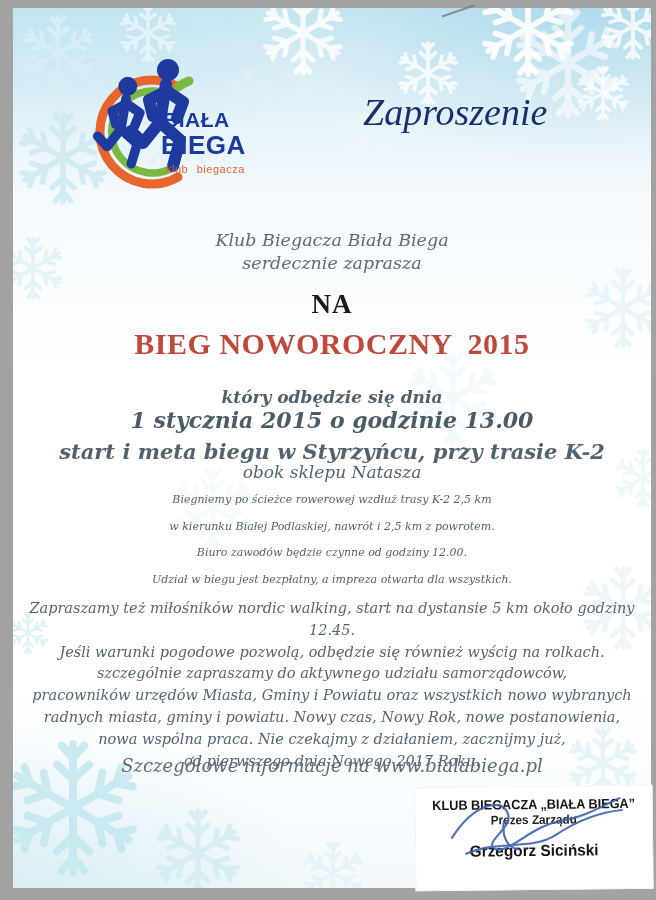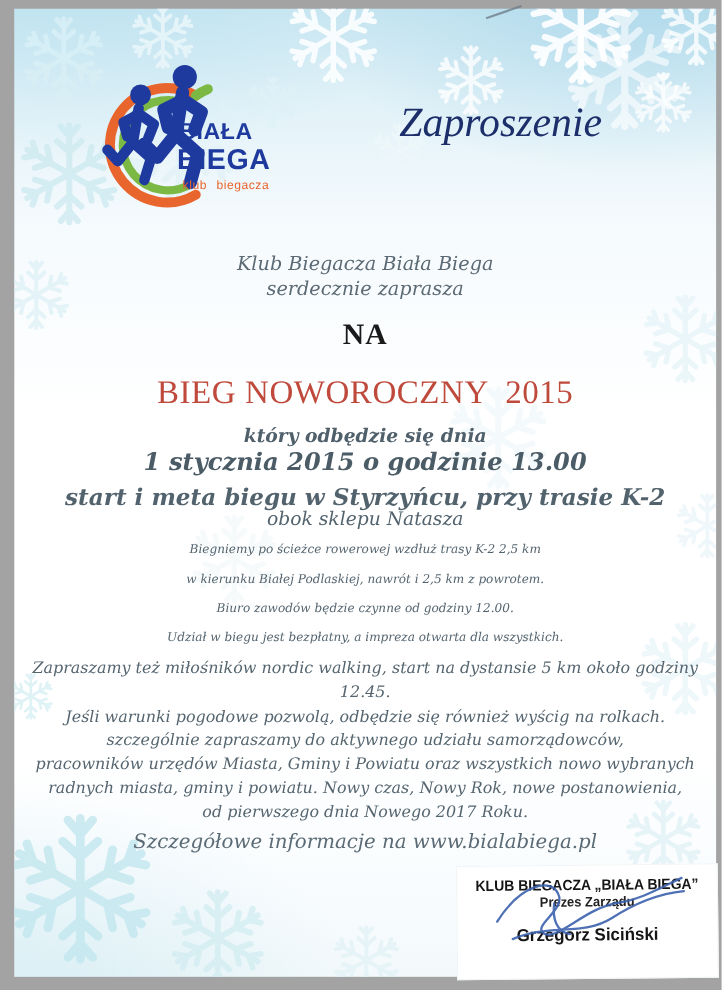--- a/index.html
+++ b/index.html
@@ -33,21 +33,21 @@
   
   .invitation{position:absolute;left:350px;top:82px;width:245px;text-align:left;
     font-family:"Liberation Serif",serif;font-style:italic;font-size:38px;color:#1d2f6b;}
 
   
   .cline{position:absolute;left:0;right:0;text-align:center;color:#55656f;}
   .italic{font-style:italic;}
   .intro{top:221px;font-size:17.5px;line-height:23px;color:#5b6a74;}
   .na{top:281px;font-family:"Liberation Serif",serif;font-weight:bold;font-size:27px;
     color:#1a1a1a;letter-spacing:1px;}
-  .event-title{top:332px;font-family:"Liberation Serif",serif;font-weight:normal;font-size:30px;
+  .event-title{top:319px;font-family:"Liberation Serif",serif;font-weight:bold;font-size:30px;
     color:#bf4a3c;white-space:pre-wrap;letter-spacing:.5px;}
   .when{top:379px;font-size:17px;font-weight:bold;color:#50606b;}
   .datetime{top:399px;font-size:22px;font-weight:bold;color:#4b5c67;}
   .place1{top:431px;font-size:21px;color:#53636e;font-weight:bold;}
   .place2{top:454px;font-size:17px;color:#53636e;}
   .details{top:479px;font-size:11px;line-height:26.5px;color:#53636e;}
   .extra{top:590px;font-size:14.5px;line-height:21.8px;color:#55656f;}
   .footer-info{top:747px;font-size:18px;color:#5b6b75;}
 
   
@@ -171,20 +171,21 @@
       <div>Biuro zawodów będzie czynne od godziny 12.00.</div>
       <div>Udział w biegu jest bezpłatny, a impreza otwarta dla wszystkich.</div>
     </div>
 
     <div class="cline extra italic">
       <div>Zapraszamy też miłośników nordic walking, start na dystansie 5 km około godziny 12.45.</div>
       <div>Jeśli warunki pogodowe pozwolą, odbędzie się również wyścig na rolkach.</div>
       <div>szczególnie zapraszamy do aktywnego udziału samorządowców,</div>
       <div>pracowników urzędów Miasta, Gminy i Powiatu oraz wszystkich nowo wybranych</div>
       <div>radnych miasta, gminy i powiatu. Nowy czas, Nowy Rok, nowe postanowienia,</div>
+      <div>nowa wspólna praca. Nie czekajmy z działaniem, zacznijmy już,</div>
       <div>od pierwszego dnia Nowego 2017 Roku.</div>
     </div>
 
     <div class="cline footer-info italic">Szczegółowe informacje na www.bialabiega.pl</div>
 
     <div class="stamp">
       <div class="stamp-org">KLUB BIEGACZA „BIAŁA BIEGA”</div>
       <div class="stamp-role">Prezes Zarządu</div>
       <div class="stamp-name">Grzegorz Siciński</div>
       <svg class="signature" width="185" height="80" viewBox="0 0 185 80">

